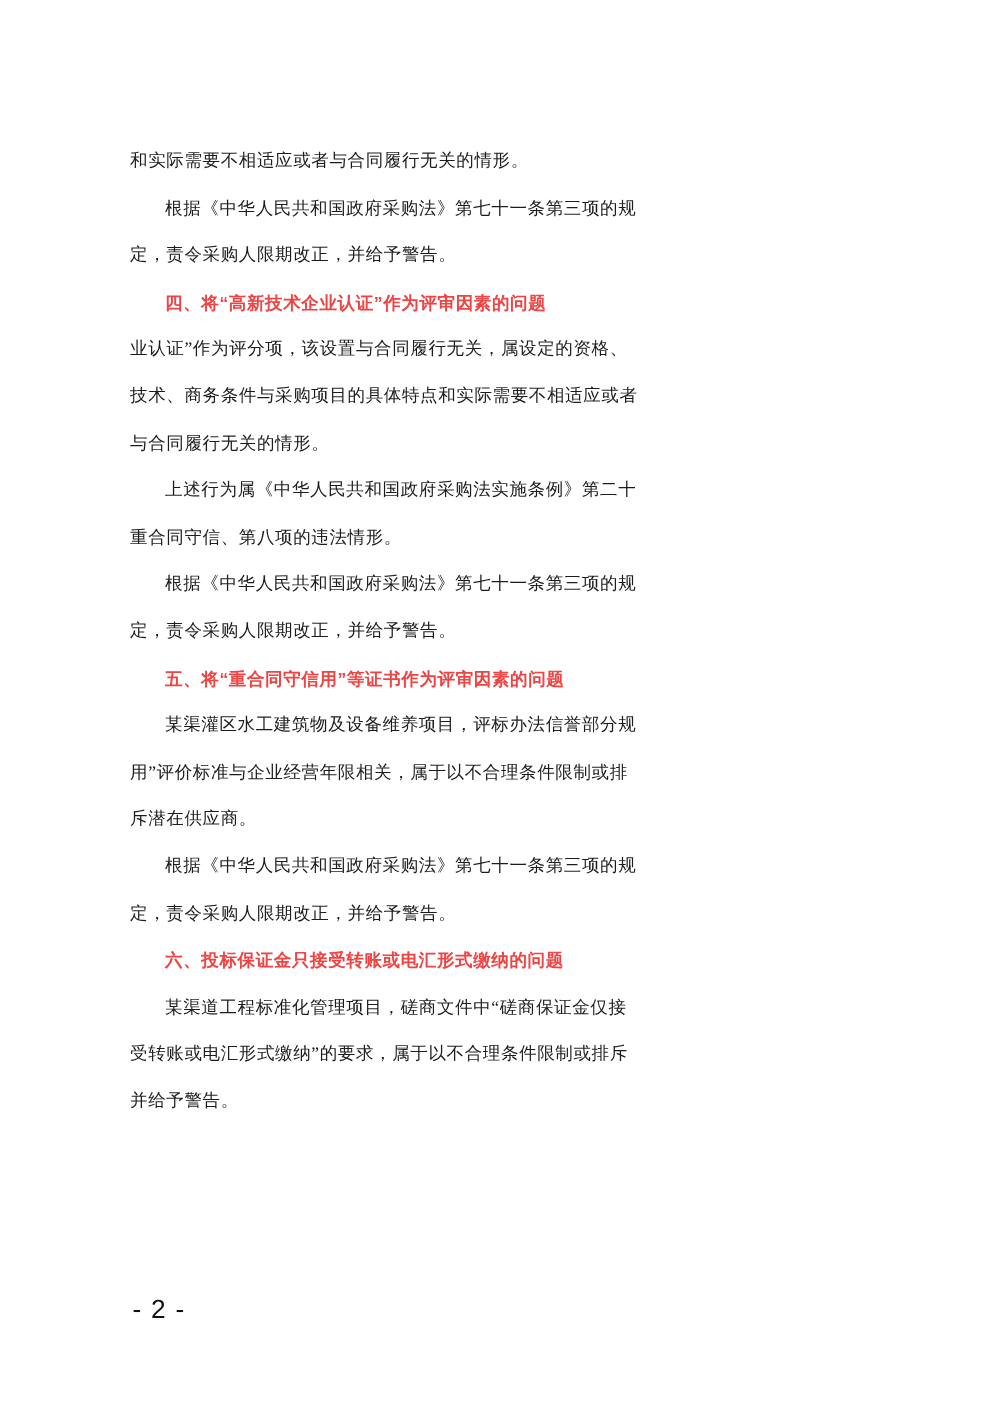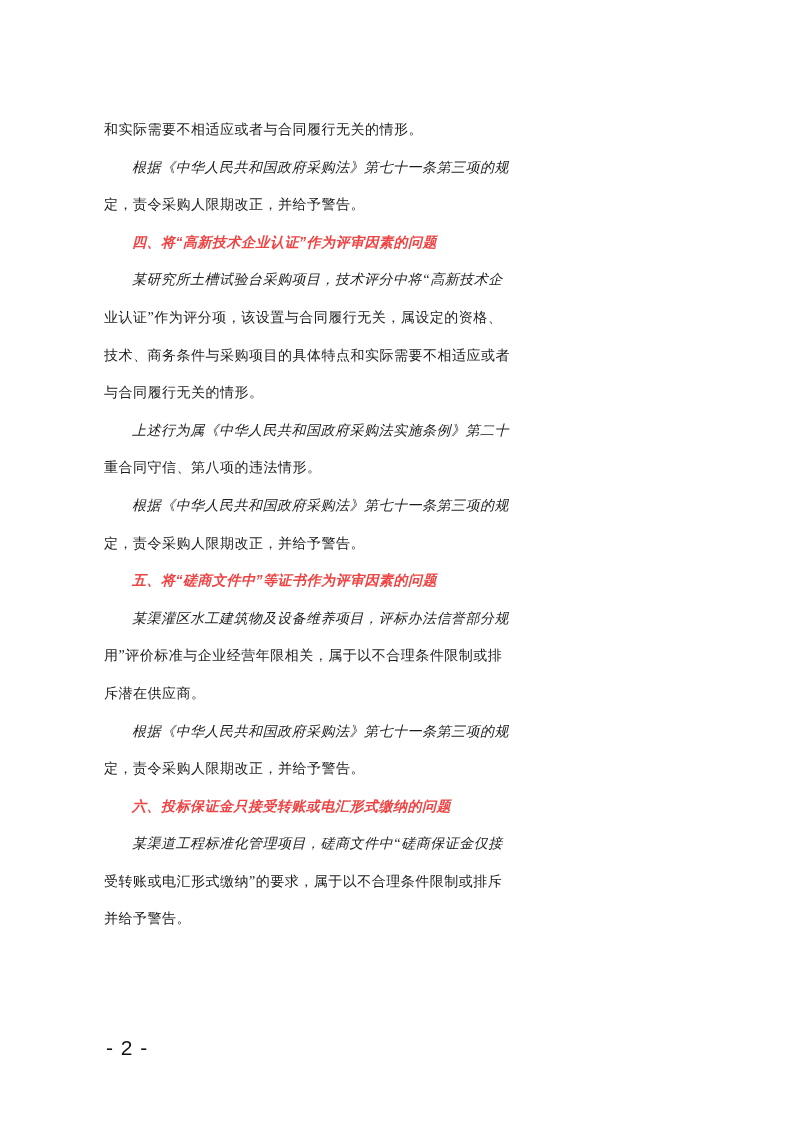--- a/index.html
+++ b/index.html
@@ -24,21 +24,20 @@
   .line {
     font-size: 14px;
     line-height: 37.6px;
     height: 37.6px;
     color: #1c1c1c;
     white-space: nowrap;
     letter-spacing: 0.5px;
   }
   .line.indent {
     text-indent: 2em;
-    font-style: italic;
   }
   .line.heading {
     font-family: "Liberation Sans", "DejaVu Sans", sans-serif;
     font-weight: 700;
     color: #ef4444;
   }
   .page-footer {
     position: absolute;
     left: 106px;
     top: 1036px;
@@ -50,29 +49,28 @@
 </style>
 </head>
 <body>
 
 <div class="page">
   <div class="text-block">
       <div class="line">和实际需要不相适应或者与合同履行无关的情形。</div>
       <div class="line indent">根据《中华人民共和国政府采购法》第七十一条第三项的规</div>
       <div class="line">定，责令采购人限期改正，并给予警告。</div>
       <div class="line heading indent">四、将“高新技术企业认证”作为评审因素的问题</div>
-      <div class="line indent">某研究所土槽试验台采购项目，技术评分中将“高新技术企</div>
       <div class="line">业认证”作为评分项，该设置与合同履行无关，属设定的资格、</div>
       <div class="line">技术、商务条件与采购项目的具体特点和实际需要不相适应或者</div>
       <div class="line">与合同履行无关的情形。</div>
       <div class="line indent">上述行为属《中华人民共和国政府采购法实施条例》第二十</div>
       <div class="line">重合同守信、第八项的违法情形。</div>
       <div class="line indent">根据《中华人民共和国政府采购法》第七十一条第三项的规</div>
       <div class="line">定，责令采购人限期改正，并给予警告。</div>
-      <div class="line heading indent">五、将“磋商文件中”等证书作为评审因素的问题</div>
+      <div class="line heading indent">五、将“重合同守信用”等证书作为评审因素的问题</div>
       <div class="line indent">某渠灌区水工建筑物及设备维养项目，评标办法信誉部分规</div>
       <div class="line">用”评价标准与企业经营年限相关，属于以不合理条件限制或排</div>
       <div class="line">斥潜在供应商。</div>
       <div class="line indent">根据《中华人民共和国政府采购法》第七十一条第三项的规</div>
       <div class="line">定，责令采购人限期改正，并给予警告。</div>
       <div class="line heading indent">六、投标保证金只接受转账或电汇形式缴纳的问题</div>
       <div class="line indent">某渠道工程标准化管理项目，磋商文件中“磋商保证金仅接</div>
       <div class="line">受转账或电汇形式缴纳”的要求，属于以不合理条件限制或排斥</div>
       <div class="line">并给予警告。</div>
     </div>

